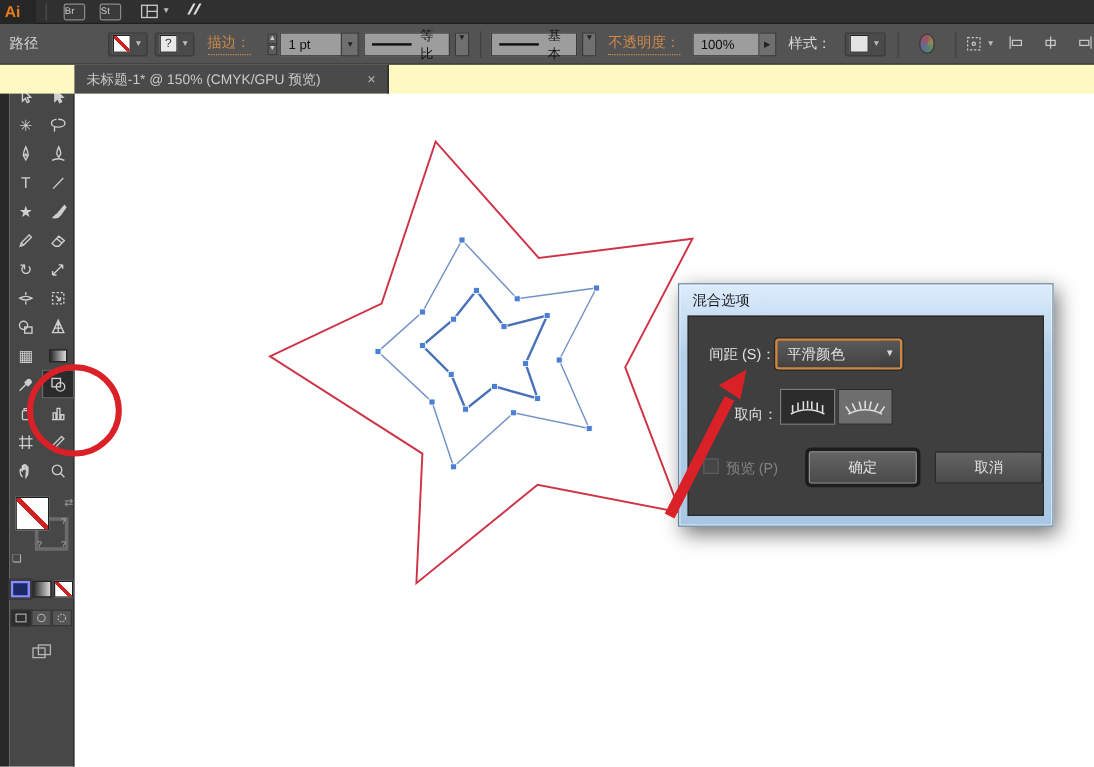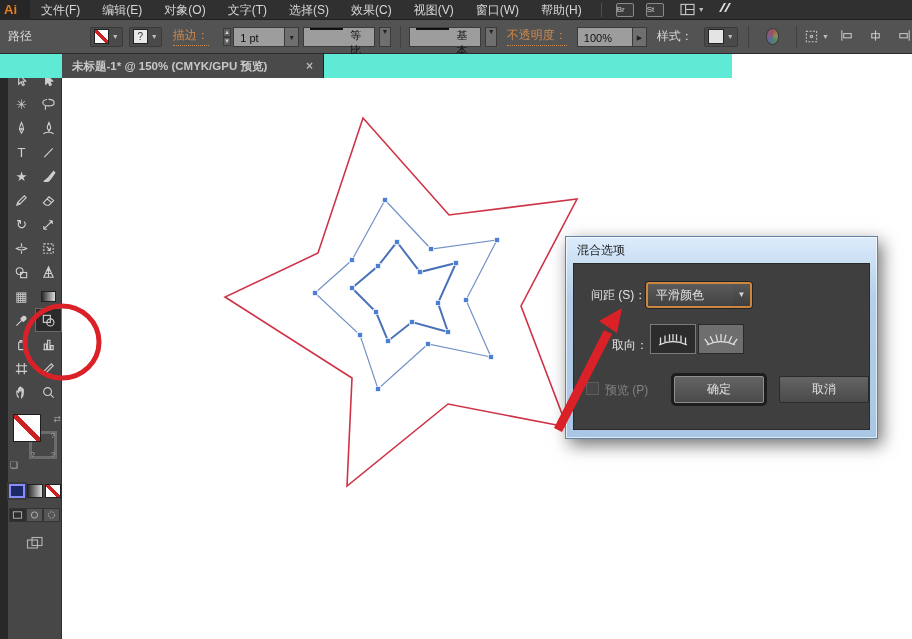--- a/index.html
+++ b/index.html
@@ -25,30 +25,30 @@
   .swatch-btn { display:flex; align-items:center; background:#4a4a4a; border:1px solid #3a3a3a; margin:0 3px; height:20px; padding:0 3px; border-radius:2px; }
   .swatch-none { width:15px; height:15px; background:
       linear-gradient(45deg, transparent 42%, #cc2222 42%, #cc2222 58%, transparent 58%), #fff;
       border:1px solid #222; }
   .swatch-q { width:15px; height:15px; background:#e9e9e9; border:1px solid #222; color:#333; font-size:10px; text-align:center; line-height:14px; }
   .stepper { display:flex; flex-direction:column; width:11px; margin-left:6px; }
   .stepper span { font-size:6px; line-height:6px; color:#cfcfcf; text-align:center; background:#5d5d5d; border:1px solid #3c3c3c; height:9px; }
   .field { display:flex; align-items:flex-start; height:20px; margin:0 2px; }
   .field .val { background:#9d9d9d; color:#111; height:20px; line-height:20px; padding:0 6px; font-size:11px; border:1px solid #3a3a3a; }
   .field .arr { width:14px; height:20px; background:#6f6f6f; border:1px solid #3a3a3a; border-left:none; color:#222; font-size:7px; text-align:center; line-height:19px; }
-  .dd-line { display:flex; align-items:flex-start; background:#9d9d9d; border:1px solid #3a3a3a; height:20px; padding:0 6px; margin:0 2px; color:#111; font-size:11px; }
+  .dd-line { display:flex; align-items:center; background:#9d9d9d; border:1px solid #3a3a3a; height:20px; padding:0 6px; margin:0 2px; color:#111; font-size:11px; }
   .dd-line .ln { width:40px; height:2px; background:#111; margin-right:7px; }
   .cb-sep { width:1px; height:22px; background:#404040; margin:0 7px; }
   .recolor { width:17px; height:17px; border-radius:50%; margin:0 10px;
      background:conic-gradient(#b05656,#a8a05a,#5a9a6a,#5a7aa8,#9a5aa0,#b05656); opacity:.75; border:1px solid #333; }
   .mini-icon svg { width:15px; height:15px; stroke:#c9c9c9; fill:none; stroke-width:1.1; }
   .align-group { display:flex; gap:14px; margin-left:10px; }
 
   
-  .tabbar { position:absolute; left:0; top:54px; width:732px; height:24px; background:#5eead4; z-index:6; display:flex;font-weight:bold; }
+  .tabbar { position:absolute; left:0; top:54px; width:912px; height:24px; background:#fef9c3; z-index:6; display:flex; }
   .doc-tab { margin-left:62px; width:262px; background:#4a4a4a; color:#c9c9c9; font-size:11.5px; display:flex; align-items:center; padding:0 10px; border-right:1px solid #222; }
   .doc-tab .title { flex:1; white-space:nowrap; overflow:hidden; }
   .tab-close { color:#b5b5b5; font-size:12px; margin-left:8px; }
 
   
   .left-strip { position:absolute; left:0; top:54px; width:8px; height:585px; background:#282828; z-index:5; }
   .left-strip .col { color:#9a9a9a; font-size:6px; margin-top:4px; text-align:center; }
   .toolbar { position:absolute; left:8px; top:54px; width:54px; height:585px; background:#474747; border-right:1px solid #2f2f2f; z-index:5; }
   .grip { width:26px; height:4px; margin:6px auto 4px auto; background:repeating-linear-gradient(90deg,#6d6d6d 0 2px,transparent 2px 4px); }
   .tool-grid { display:grid; grid-template-columns:27px 27px; }
@@ -134,31 +134,20 @@
       <rect x="445.5" y="329.5" width="5" height="5" fill="#4a7fd4" stroke="#fff" stroke-width="0.7"></rect>
       <rect x="409.5" y="319.5" width="5" height="5" fill="#4a7fd4" stroke="#fff" stroke-width="0.7"></rect>
       <rect x="385.5" y="338.5" width="5" height="5" fill="#4a7fd4" stroke="#fff" stroke-width="0.7"></rect>
       <rect x="373.5" y="309.5" width="5" height="5" fill="#4a7fd4" stroke="#fff" stroke-width="0.7"></rect>
       <rect x="349.5" y="285.5" width="5" height="5" fill="#4a7fd4" stroke="#fff" stroke-width="0.7"></rect>
       <rect x="375.5" y="263.5" width="5" height="5" fill="#4a7fd4" stroke="#fff" stroke-width="0.7"></rect>
     </svg>
 
   <div class="menubar">
     <div class="ai-logo">Ai</div>
-    <div id="menu-items" style="display:flex;">
-        <div class="menu-item">文件(F)</div>
-        <div class="menu-item">编辑(E)</div>
-        <div class="menu-item">对象(O)</div>
-        <div class="menu-item">文字(T)</div>
-        <div class="menu-item">选择(S)</div>
-        <div class="menu-item">效果(C)</div>
-        <div class="menu-item">视图(V)</div>
-        <div class="menu-item">窗口(W)</div>
-        <div class="menu-item">帮助(H)</div>
-      </div>
     <div class="mb-sep"></div>
     <div class="mb-btn">Br</div>
     <div class="mb-btn">St</div>
     <div class="ws-icon">
       <svg viewBox="0 0 16 14">
           <rect x="1" y="1.5" width="14" height="11"></rect>
           <path d="M6 1.5 V12.5 M6 7 H15"></path>
         </svg>
       <span class="dd-caret">▼</span>
     </div>

